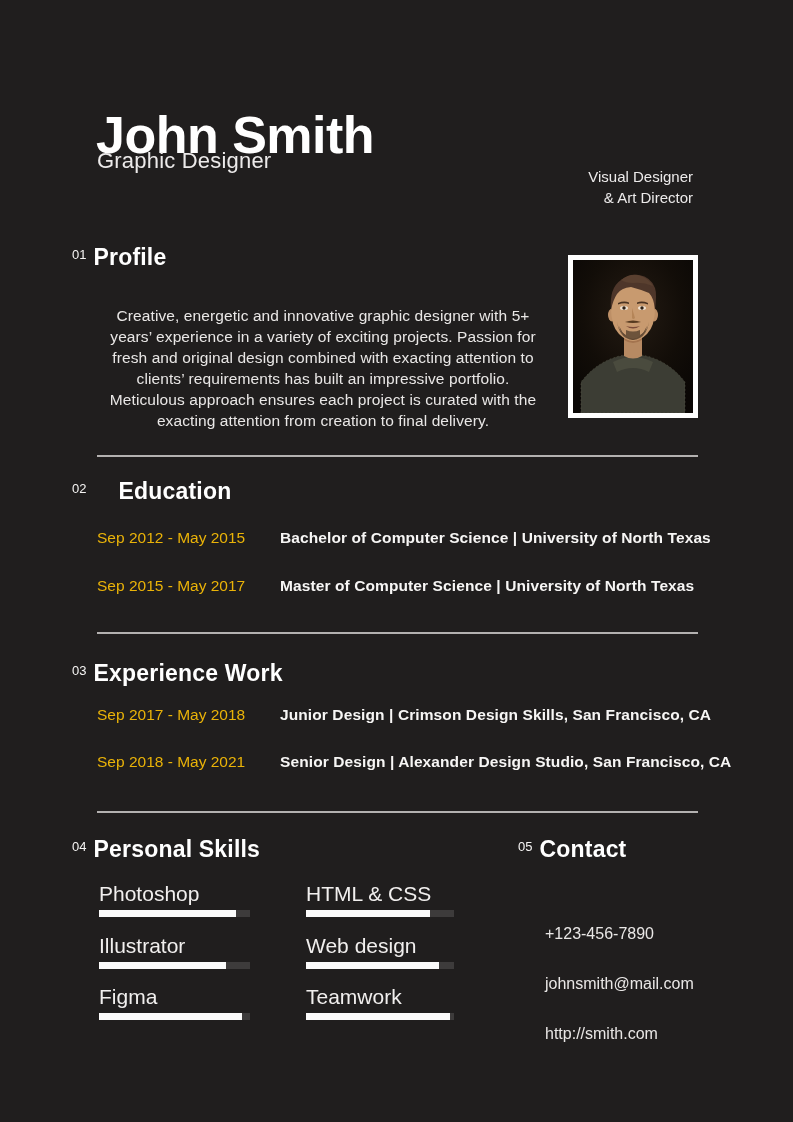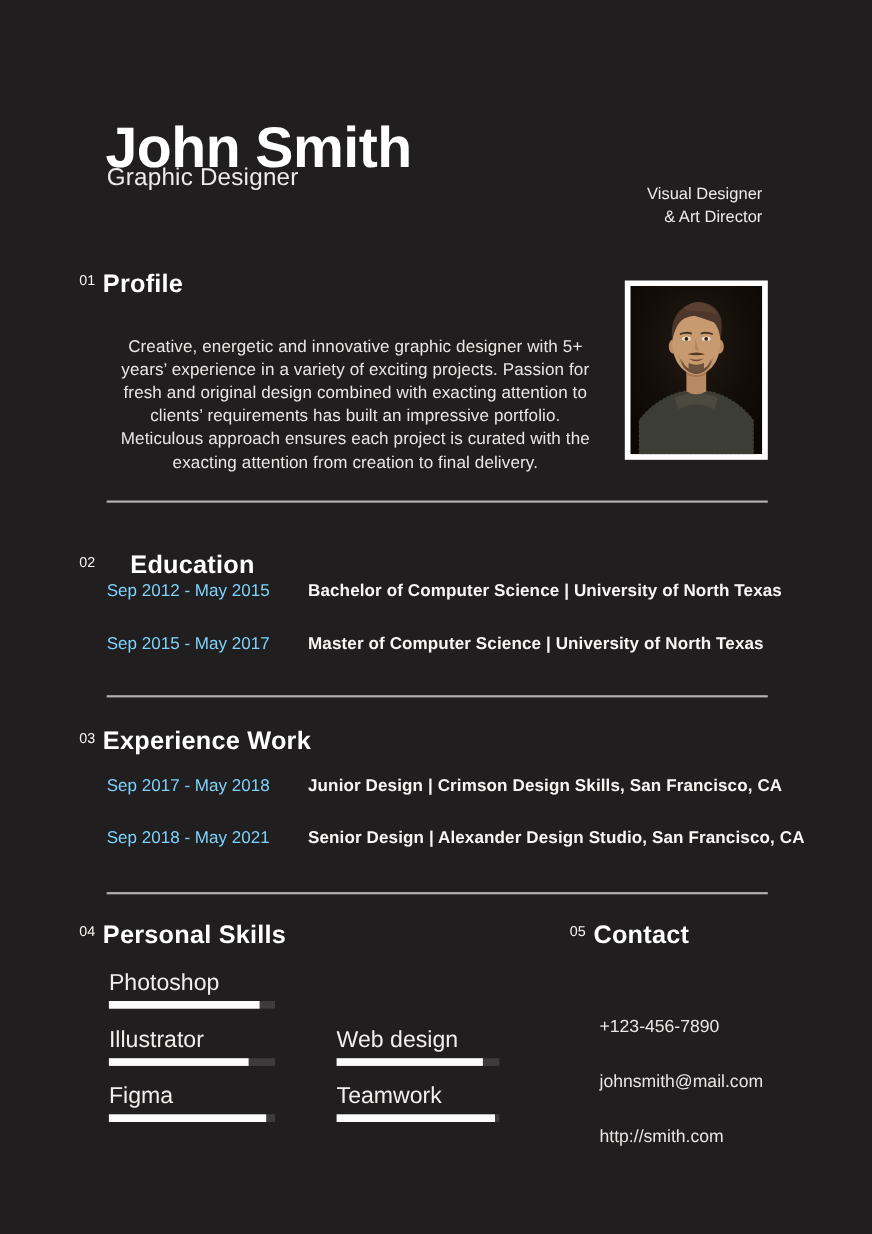--- a/index.html
+++ b/index.html
@@ -42,21 +42,21 @@
   }
   .photo-frame svg{display:block;width:120px;height:153px;}
   
   .divider{
     position:absolute;left:97px;width:601px;height:2px;
     background:#b3b1b0;
   }
   .divider.d1{top:455px;} .divider.d2{top:632px;} .divider.d3{top:811px;}
   
   .t-row{position:absolute;left:97px;display:flex;font-size:15.5px;line-height:20px;white-space:nowrap;}
-  .t-dates{width:151px;flex:0 0 151px;color:#7dd3fc;font-weight:400;}
+  .t-dates{width:151px;flex:0 0 151px;color:#eab308;font-weight:400;}
   .t-desc{margin-left:32px;color:#f7f6f5;font-weight:700;letter-spacing:0.1px;}
   .edu1{top:528px;} .edu2{top:576px;}
   .exp1{top:705px;} .exp2{top:752px;}
   
   .skill{position:absolute;width:151px;}
   .skill .skill-label{font-size:21px;color:#f1efee;margin-bottom:7px;line-height:18px;}
   .skill .skill-bar{height:7px;background:#3d3b3b;position:relative;}
   .skill .skill-fill{height:7px;background:#fbfbfb;width:0;}
   .s-c1{left:99px;} .s-c2{left:306px;width:148px;}
   .s-r1{top:885px;} .s-r2{top:937px;} .s-r3{top:988px;}
@@ -121,21 +121,21 @@
       <path d="M45,43 Q51,40.5 56,42.5 L56,44 Q51,42.5 45,44.5 Z" fill="#4a3322"></path>
       <path d="M64,42.5 Q69,40.5 75,43 L75,44.5 Q69,42.5 64,44 Z" fill="#4a3322"></path>
 
       <path d="M38,50 Q36,28 48,20 Q56,14 66,15 Q78,17 82,28 Q84,34 82,50 Q81,38 76,33 Q66,29 58,27 Q48,28 44,34 Q40,40 38,50 Z" fill="#4e362a"></path>
       <path d="M48,20 Q58,12 68,16 Q76,19 80,26 Q70,22 60,23 Q52,23 48,20 Z" fill="#5a4030"></path>
     </svg>
   </div>
 
   <div class="divider d1"></div>
 
-  <div class="sec-heading" style="left:72px;top:500px;gap:32px;">
+  <div class="sec-heading" style="left:72px;top:478px;gap:32px;">
     <span class="sec-num">02</span>
     <span class="sec-title">Education</span>
   </div>
   <div class="t-row edu1">
     <span class="t-dates">Sep 2012 - May 2015</span>
     <span class="t-desc">Bachelor of Computer Science | University of North Texas</span>
   </div>
   <div class="t-row edu2">
     <span class="t-dates">Sep 2015 - May 2017</span>
     <span class="t-desc">Master of Computer Science | University of North Texas</span>
@@ -174,20 +174,26 @@
     <div class="skill-bar">
         <div class="skill-fill" style="width: 84%;"></div>
       </div>
   </div>
   <div class="skill s-c1 s-r3">
     <div class="skill-label">Figma</div>
     <div class="skill-bar">
         <div class="skill-fill" style="width: 95%;"></div>
       </div>
   </div>
+  <div class="skill s-c2 s-r1">
+    <div class="skill-label">HTML &amp; CSS</div>
+    <div class="skill-bar">
+        <div class="skill-fill" style="width: 84%;"></div>
+      </div>
+  </div>
   <div class="skill s-c2 s-r2">
     <div class="skill-label">Web design</div>
     <div class="skill-bar">
         <div class="skill-fill" style="width: 90%;"></div>
       </div>
   </div>
   <div class="skill s-c2 s-r3">
     <div class="skill-label">Teamwork</div>
     <div class="skill-bar">
         <div class="skill-fill" style="width: 97%;"></div>

